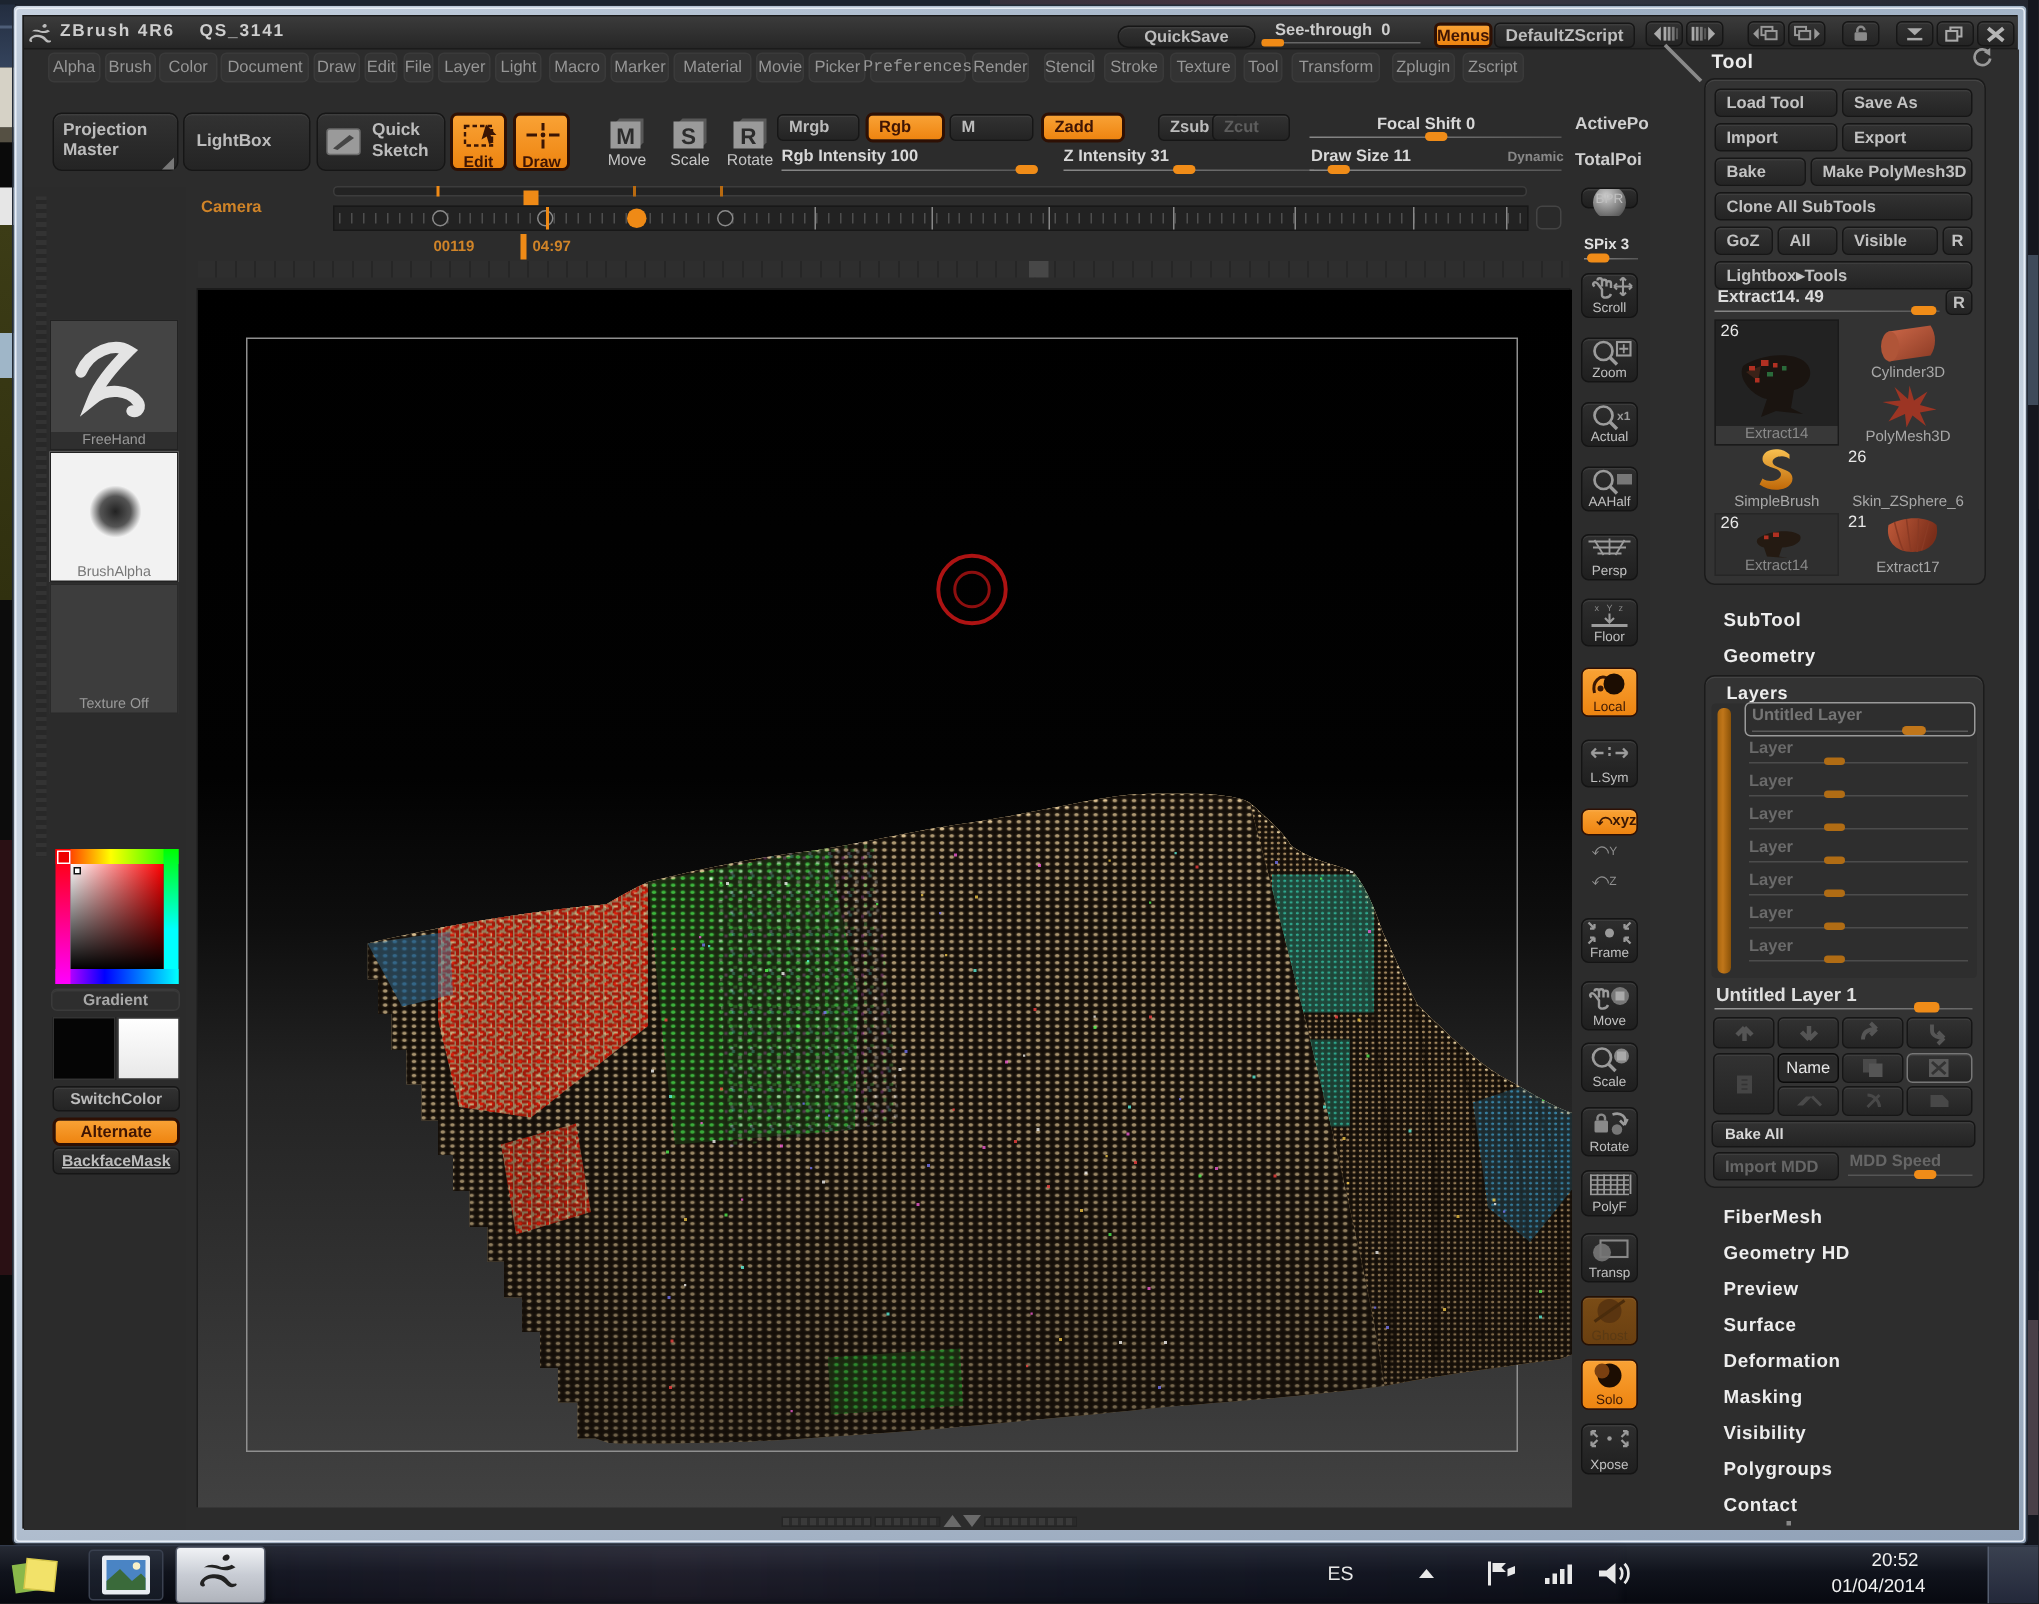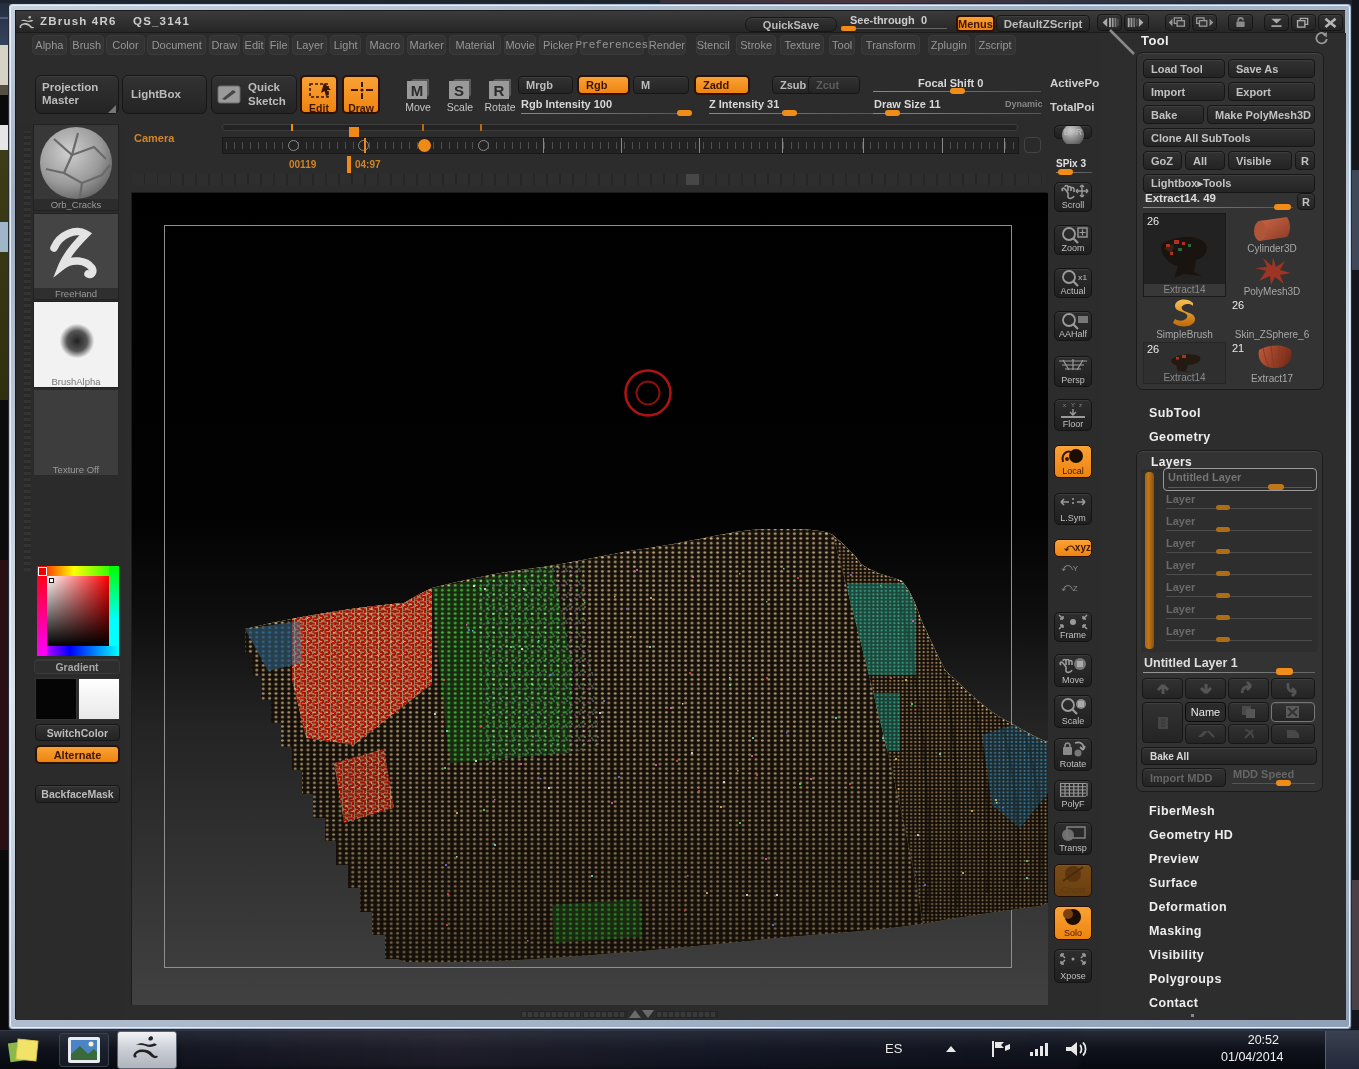--- a/index.html
+++ b/index.html
@@ -316,40 +316,20 @@
   <div class="a" style="left:348px;top:127px;width:2px;height:15px;background:#ef8a16;"></div>
   <div class="a" style="left:402px;top:128px;width:13px;height:13px;background:#ef8a16;border-radius:50%;"></div>
   <div class="a" style="left:462px;top:129px;width:11px;height:11px;border:1.5px solid #8a8a8a;border-radius:50%;background:#222;"></div>
 
   <div class="a" style="left:116px;top:163px;width:914px;height:11px;background:repeating-linear-gradient(90deg,#2e2e2e 0px,#2e2e2e 11.5px,#262626 11.5px,#262626 13px);"></div>
   <div class="a" style="left:670px;top:163px;width:13px;height:11px;background:#474747;"></div>
 
   <div class="a" style="left:0;top:114px;width:108px;height:895px;background:#2b2b2b;"></div>
   <div class="a" style="left:8px;top:120px;width:7px;height:440px;background:repeating-linear-gradient(0deg,#333 0 3px,#282828 3px 6px);"></div>
 
-  <div class="a" style="left:17px;top:113px;width:86px;height:87px;background:#383838;border:1px solid #222;">
-    <svg width="84" height="85" viewBox="0 0 84 85">
-      <defs>
-          <radialGradient id="orbg" cx="0.4" cy="0.35" r="0.75">
-            <stop offset="0" stop-color="#cfcfcf"></stop>
-            <stop offset="0.6" stop-color="#9a9a9a"></stop>
-            <stop offset="1" stop-color="#5a5a5a"></stop>
-          </radialGradient>
-        </defs>
-      <circle cx="42" cy="38" r="36" fill="url(#orbg)"></circle>
-      <g stroke="#6a6a6a" stroke-width="2.2" fill="none">
-        <path d="M20 14 L38 30 L30 48 L12 44"></path>
-          <path d="M38 30 L60 22 L72 34"></path>
-          <path d="M30 48 L48 58 L46 72"></path>
-          <path d="M48 58 L68 50 L76 40"></path>
-          <path d="M38 30 L44 8"></path>
-      </g>
-    </svg>
-    <div class="a" style="left:0;bottom:0;width:100%;text-align:center;font-size:9.5px;color:#9a9a9a;background:rgba(40,40,40,0.75);">Orb_Cracks</div>
-  </div>
 
   <div class="a" style="left:17px;top:202px;width:86px;height:87px;background:#444;border:1px solid #222;">
     <svg width="84" height="85" viewBox="0 0 84 85">
         <path d="M20 34 C26 20 42 14 52 20 C42 30 32 42 28 52 C38 44 52 46 58 54 C60 57 58 62 54 60" stroke="#f2f2f2" stroke-width="7.5" fill="none" stroke-linecap="round" opacity="0.92"></path>
       </svg>
     <div class="a" style="left:0;bottom:0;width:100%;text-align:center;font-size:9.5px;color:#9a9a9a;background:rgba(40,40,40,0.75);">FreeHand</div>
   </div>
 
   <div class="a" style="left:17px;top:378px;width:86px;height:87px;background:#3d3d3d;border:1px solid #2a2a2a;">
     <div class="a" style="left:0;bottom:0;width:100%;text-align:center;font-size:9.5px;color:#9a9a9a;">Texture Off</div>
@@ -368,21 +348,21 @@
     <div class="a" style="left:0;top:0;width:10px;height:90px;background:linear-gradient(#f00,#f0f);"></div>
     <div class="a" style="left:10px;top:10px;width:62px;height:70px;background:linear-gradient(to bottom,rgba(0,0,0,0) 0%,#000 100%),linear-gradient(to right,#fff,#f00);"></div>
     <div class="a" style="left:1px;top:1px;width:9px;height:9px;background:#e00;border:1.5px solid #fff;"></div>
     <div class="a" style="left:12px;top:12px;width:5px;height:5px;border:1px solid #111;background:#fff;"></div>
   </div>
   <div class="b ctr" style="left:18px;top:648px;width:86px;height:15px;font-size:10.5px;color:#a8a8a8;background:#2e2e2e;border-color:#3a3a3a;">Gradient</div>
   <div class="a" style="left:19px;top:667px;width:42px;height:42px;background:#050505;border:1px solid #333;"></div>
   <div class="a" style="left:62px;top:667px;width:42px;height:42px;background:linear-gradient(#fff,#e8e8e8);border:1px solid #333;"></div>
   <div class="b ctr" style="left:19px;top:713px;width:85px;height:17px;font-size:10.5px;">SwitchColor</div>
   <div class="ob ctr" style="left:19px;top:734px;width:85px;height:19px;font-size:11px;">Alternate</div>
-  <div class="b ctr" style="left:19px;top:774px;width:85px;height:18px;font-size:10.5px;">BackfaceMask</div>
+  <div class="b ctr" style="left:19px;top:754px;width:85px;height:18px;font-size:10.5px;text-decoration:underline;">BackfaceMask</div>
 <div class="a" id="cv" style="left:115px;top:181px;width:916px;height:813px;border:1px solid #1c1c1c;">
 <svg width="916" height="813" viewBox="0 0 916 813">
 <defs>
   <linearGradient id="cbg" x1="0" y1="0" x2="0" y2="1">
     <stop offset="0" stop-color="#000000"></stop>
     <stop offset="0.40" stop-color="#020202"></stop>
     <stop offset="0.52" stop-color="#0e0e0e"></stop>
     <stop offset="0.65" stop-color="#232323"></stop>
     <stop offset="0.80" stop-color="#303030"></stop>
     <stop offset="1" stop-color="#414141"></stop>

